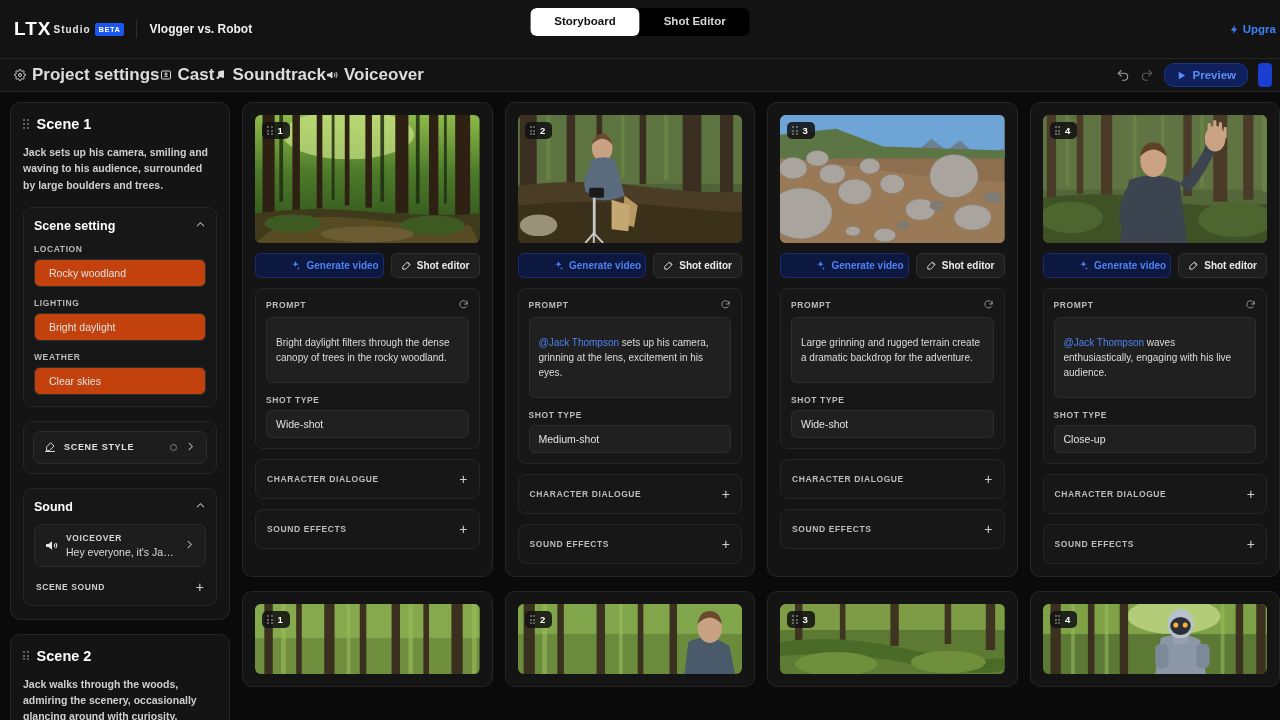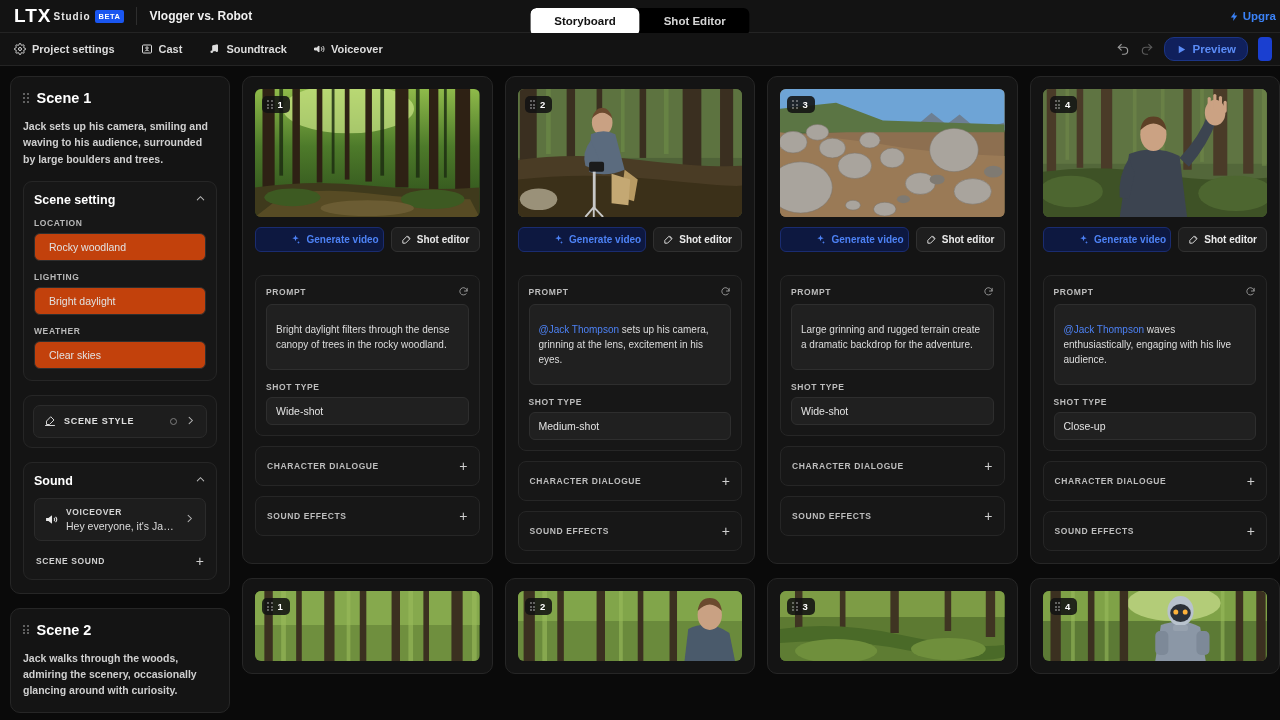--- a/index.html
+++ b/index.html
@@ -6,21 +6,21 @@
   html, body {
     width: 1280px; height: 720px;
     background: #0a0a0a;
     font-family: "Liberation Sans", sans-serif;
     color: #e8e8e8;
     overflow: hidden;
   }
 
   
   .topbar {
-    height: 33px;
+    height: 59px;
     background: #131313;
     border-bottom: 1px solid #242424;
     display: flex; align-items: center;
     position: relative;
     padding: 0 14px;
   }
   .brand { display: flex; align-items: center; gap: 6px; }
   .logo-ltx {
     font-size: 19px; font-weight: 700; letter-spacing: 1px;
     color: #fff; display: flex; align-items: center;
@@ -56,22 +56,22 @@
   .toolbar {
     height: 33px;
     background: #131313;
     border-bottom: 1px solid #242424;
     display: flex; align-items: center;
     padding: 0 14px;
     position: relative;
   }
   .tool-item {
     display: flex; align-items: center; gap: 6px;
-    font-size: 11px; font-weight: 600; color: #dcdcdc;
-    margin-right: 26px; cursor: pointer;
+    font-size: 17px; font-weight: 600; color: #dcdcdc;
+    cursor: pointer;
   }
   .tool-right {
     position: absolute; right: 8px; top: 50%; transform: translateY(-50%);
     display: flex; align-items: center; gap: 10px;
   }
   .icon-btn { color: #9a9a9a; display: flex; align-items: center; cursor: pointer; }
   .icon-btn.dim { color: #5a5a5a; }
   .preview-btn {
     background: #10205c; color: #5b8cf7;
     border: 1px solid #1c3585;
@@ -190,21 +190,21 @@
   .shot-edit-btn {
     background: #1e1e1e; border: 1px solid #303030;
     color: #eaeaea; border-radius: 6px;
     font-size: 10px; font-weight: 700;
     padding: 6px 9px; display: flex; align-items: center; gap: 5px;
     cursor: pointer; white-space: nowrap;
   }
 
   .inner-card {
     background: #171717; border: 1px solid #262626;
-    border-radius: 8px; padding: 10px; margin-top: 23px;
+    border-radius: 8px; padding: 10px; margin-top: 10px;
   }
   .inner-head {
     display: flex; align-items: center; justify-content: space-between;
     margin-bottom: 7px;
   }
   .inner-lbl { font-size: 8.5px; font-weight: 700; letter-spacing: .6px; color: #bdbdbd; }
   .prompt-box {
     background: #202020; border: 1px solid #2e2e2e;
     border-radius: 6px; padding: 17px 9px;
     font-size: 10px; line-height: 1.5; color: #ddd;

